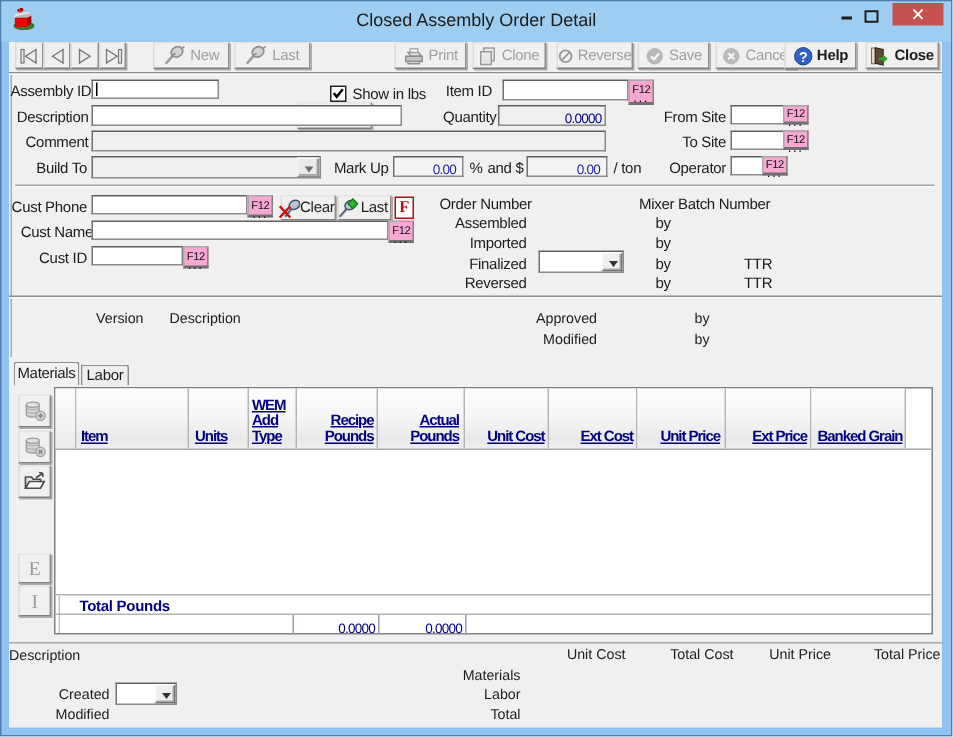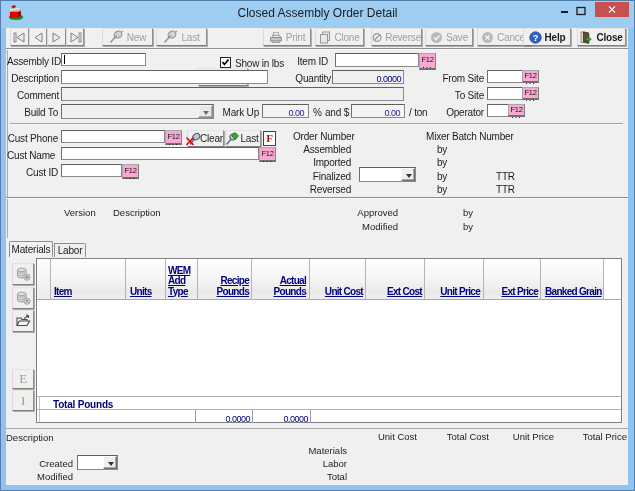--- a/index.html
+++ b/index.html
@@ -240,21 +240,21 @@
   <div class="tb" style="left:224px;top:129px;width:36px;height:17px;">
     <svg width="15" height="14" viewBox="0 0 15 14" style="margin-left:-2px">
         <path d="M1.5 12.5 L6.5 6.8" stroke="#5a6c80" stroke-width="1.5"></path>
         <ellipse cx="8.4" cy="4.7" rx="3.6" ry="2.9" transform="rotate(-30 8.4 4.7)" fill="#b9c6d6" stroke="#43536a" stroke-width="1"></ellipse>
         <rect x="7.9" y="1.6" width="4.6" height="4.6" transform="rotate(45 10.2 3.9)" fill="#2fb32f" stroke="#0e6e0e" stroke-width="0.8"></rect>
       </svg>
     <span style="margin-left:-3px">Last</span>
     </div>
   <div class="abs" style="left:262px;top:130px;width:13px;height:15px;border:1.5px solid #a81414;background:#fdfdfd;color:#b01212;font-weight:bold;text-align:center;line-height:12px;font-size:11px;font-family:'Liberation Serif',serif;">F</div>
 
-  <div class="lbl rt" style="left:6px;top:149px;width:34px;">Cust Name</div>
+  <div class="lbl rt" style="left:6px;top:149px;width:55px;">Cust Name</div>
   <div class="ed" style="left:60px;top:146px;width:198px;height:13px;"></div>
   <div class="f12" style="left:258px;top:146px;width:17px;height:15px;">F12<i>...</i></div>
 
   <div class="lbl rt" style="left:6px;top:166px;width:51px;">Cust ID</div>
   <div class="ed" style="left:60px;top:163px;width:61px;height:13px;"></div>
   <div class="f12" style="left:121px;top:163px;width:17px;height:15px;">F12<i>...</i></div>
 
   <div class="lbl" style="left:292px;top:130px;">Order Number</div>
   <div class="lbl" style="left:425px;top:130px;">Mixer Batch Number</div>
   <div class="lbl rt" style="left:280px;top:143px;width:70px;">Assembled</div>

